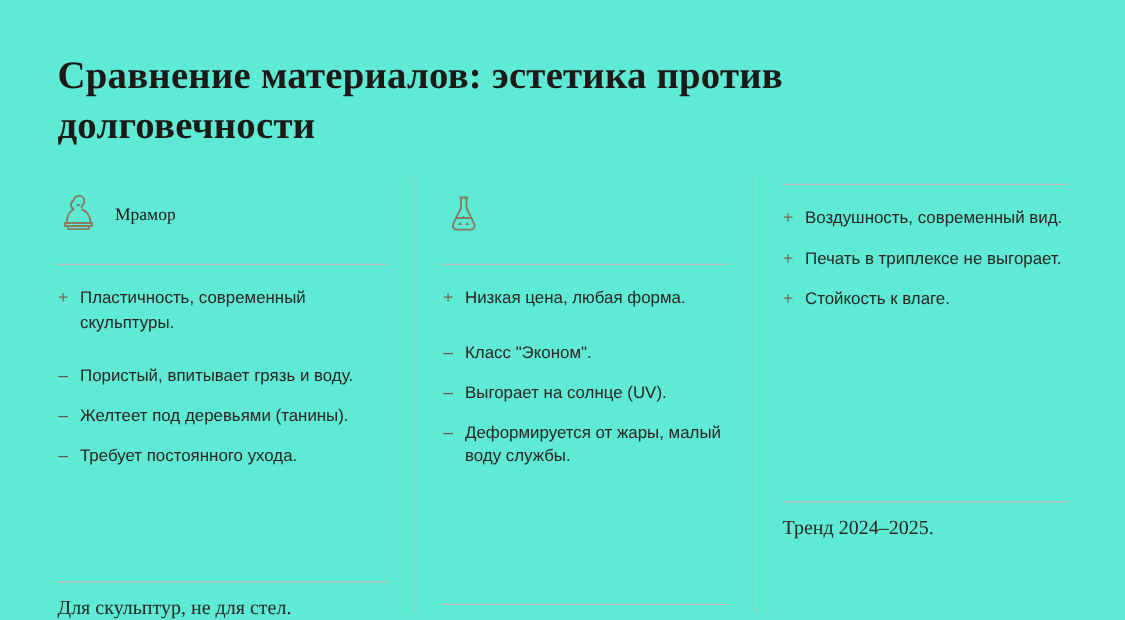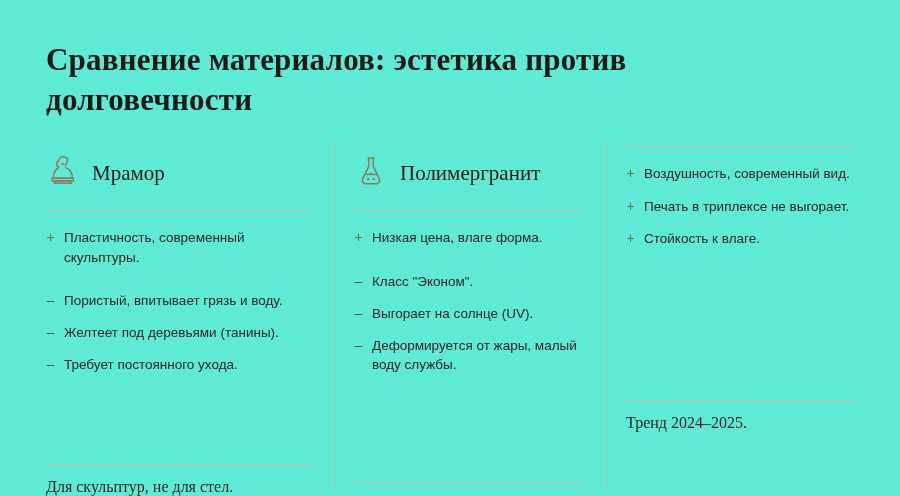--- a/index.html
+++ b/index.html
@@ -65,21 +65,21 @@
     width: 34px;
     height: 40px;
     flex: 0 0 34px;
     display: flex;
     align-items: center;
     justify-content: center;
     color: #8a7a5e;
   }
   .col-title {
     font-family: "Liberation Serif", serif;
-    font-size: 21px;
+    font-size: 14px;
     font-weight: normal;
     color: #1c1916;
     white-space: nowrap;
   }
   .rule {
     height: 1px;
     background: #c9c1b3;
     margin: 6px 0 16px 0;
   }
   .items {
@@ -178,28 +178,27 @@
         <span class="col-icon">
           <svg width="30" height="36" viewBox="0 0 30 36" fill="none" stroke="currentColor" stroke-width="1.5">
             <path d="M11.5 3h7"></path>
             <path d="M12.8 3.2v8.2L6.6 24.1c-1 2.1.4 4.6 2.8 4.6h11.2c2.4 0 3.8-2.5 2.8-4.6l-6.2-12.7V3.2"></path>
             <path d="M9.3 19.4h11.4"></path>
             <path d="M15 17.2l1.6 2.7h-3.2z" fill="currentColor" stroke="none"></path>
             <path d="M12.2 22.3l1.6 2.7h-3.2z" fill="currentColor" stroke="none"></path>
             <path d="M17.8 22.3l1.6 2.7h-3.2z" fill="currentColor" stroke="none"></path>
           </svg>
         </span>
-        <span class="col-title">Полимергранит</span>
       </div>
       <div class="rule"></div>
       <div class="col-body">
         <ul class="items">
           <li class="item gap-after">
             <span class="marker plus">+</span>
-            <span class="item-text">Низкая цена, влаге форма.</span>
+            <span class="item-text">Низкая цена, любая форма.</span>
           </li>
           <li class="item">
             <span class="marker minus">–</span>
             <span class="item-text">Класс "Эконом".</span>
           </li>
           <li class="item">
             <span class="marker minus">–</span>
             <span class="item-text">Выгорает на солнце (UV).</span>
           </li>
           <li class="item">

